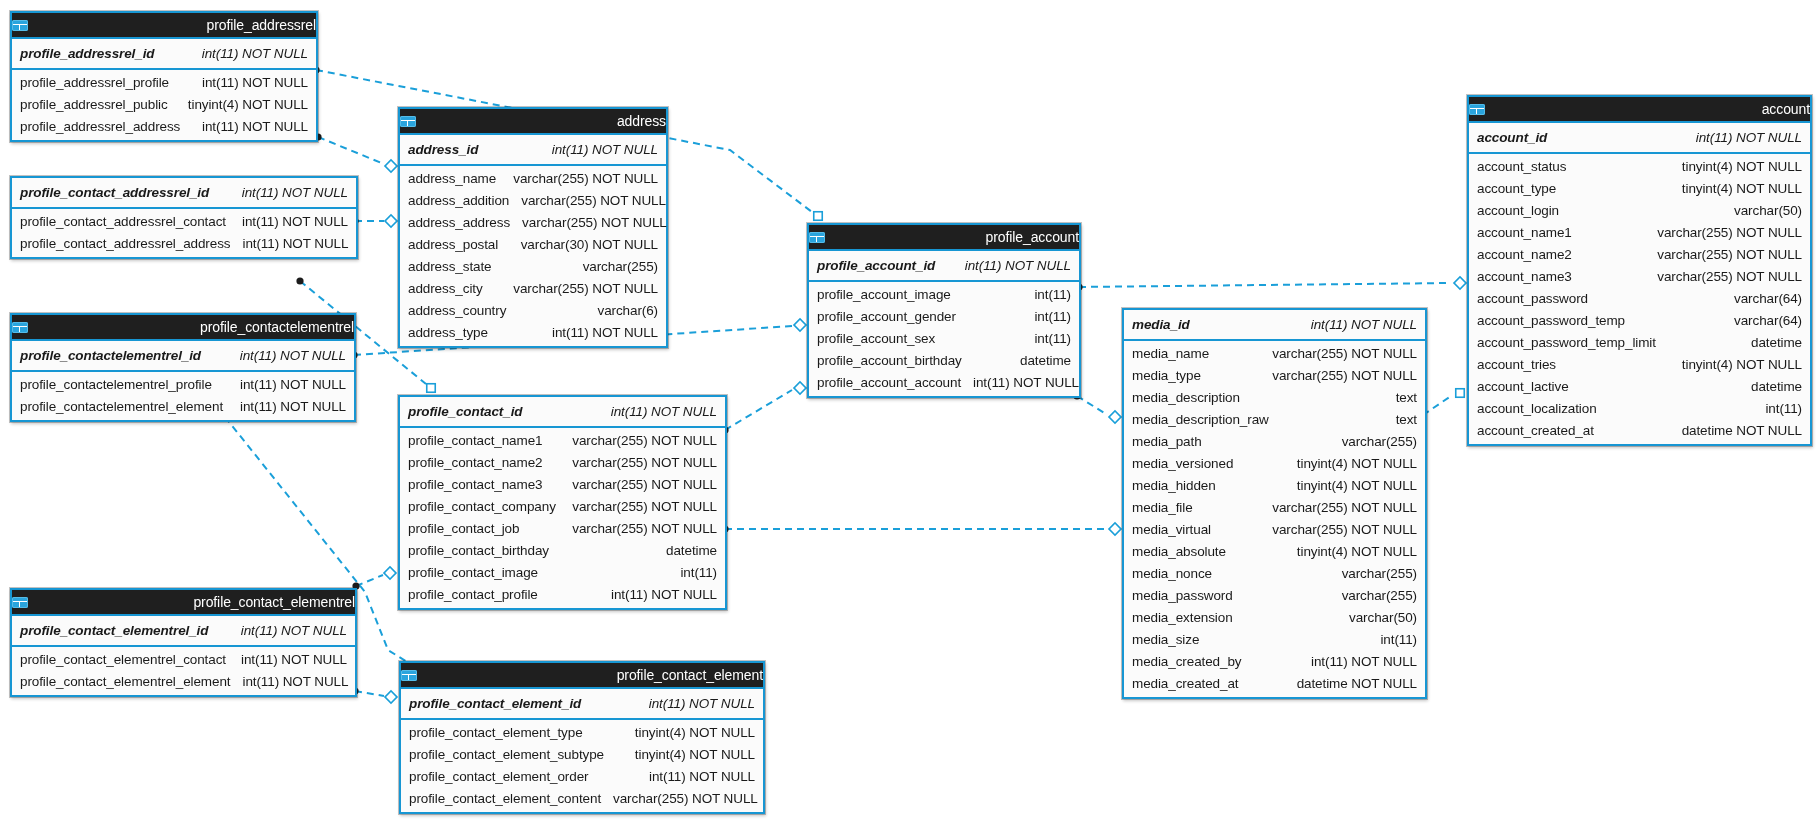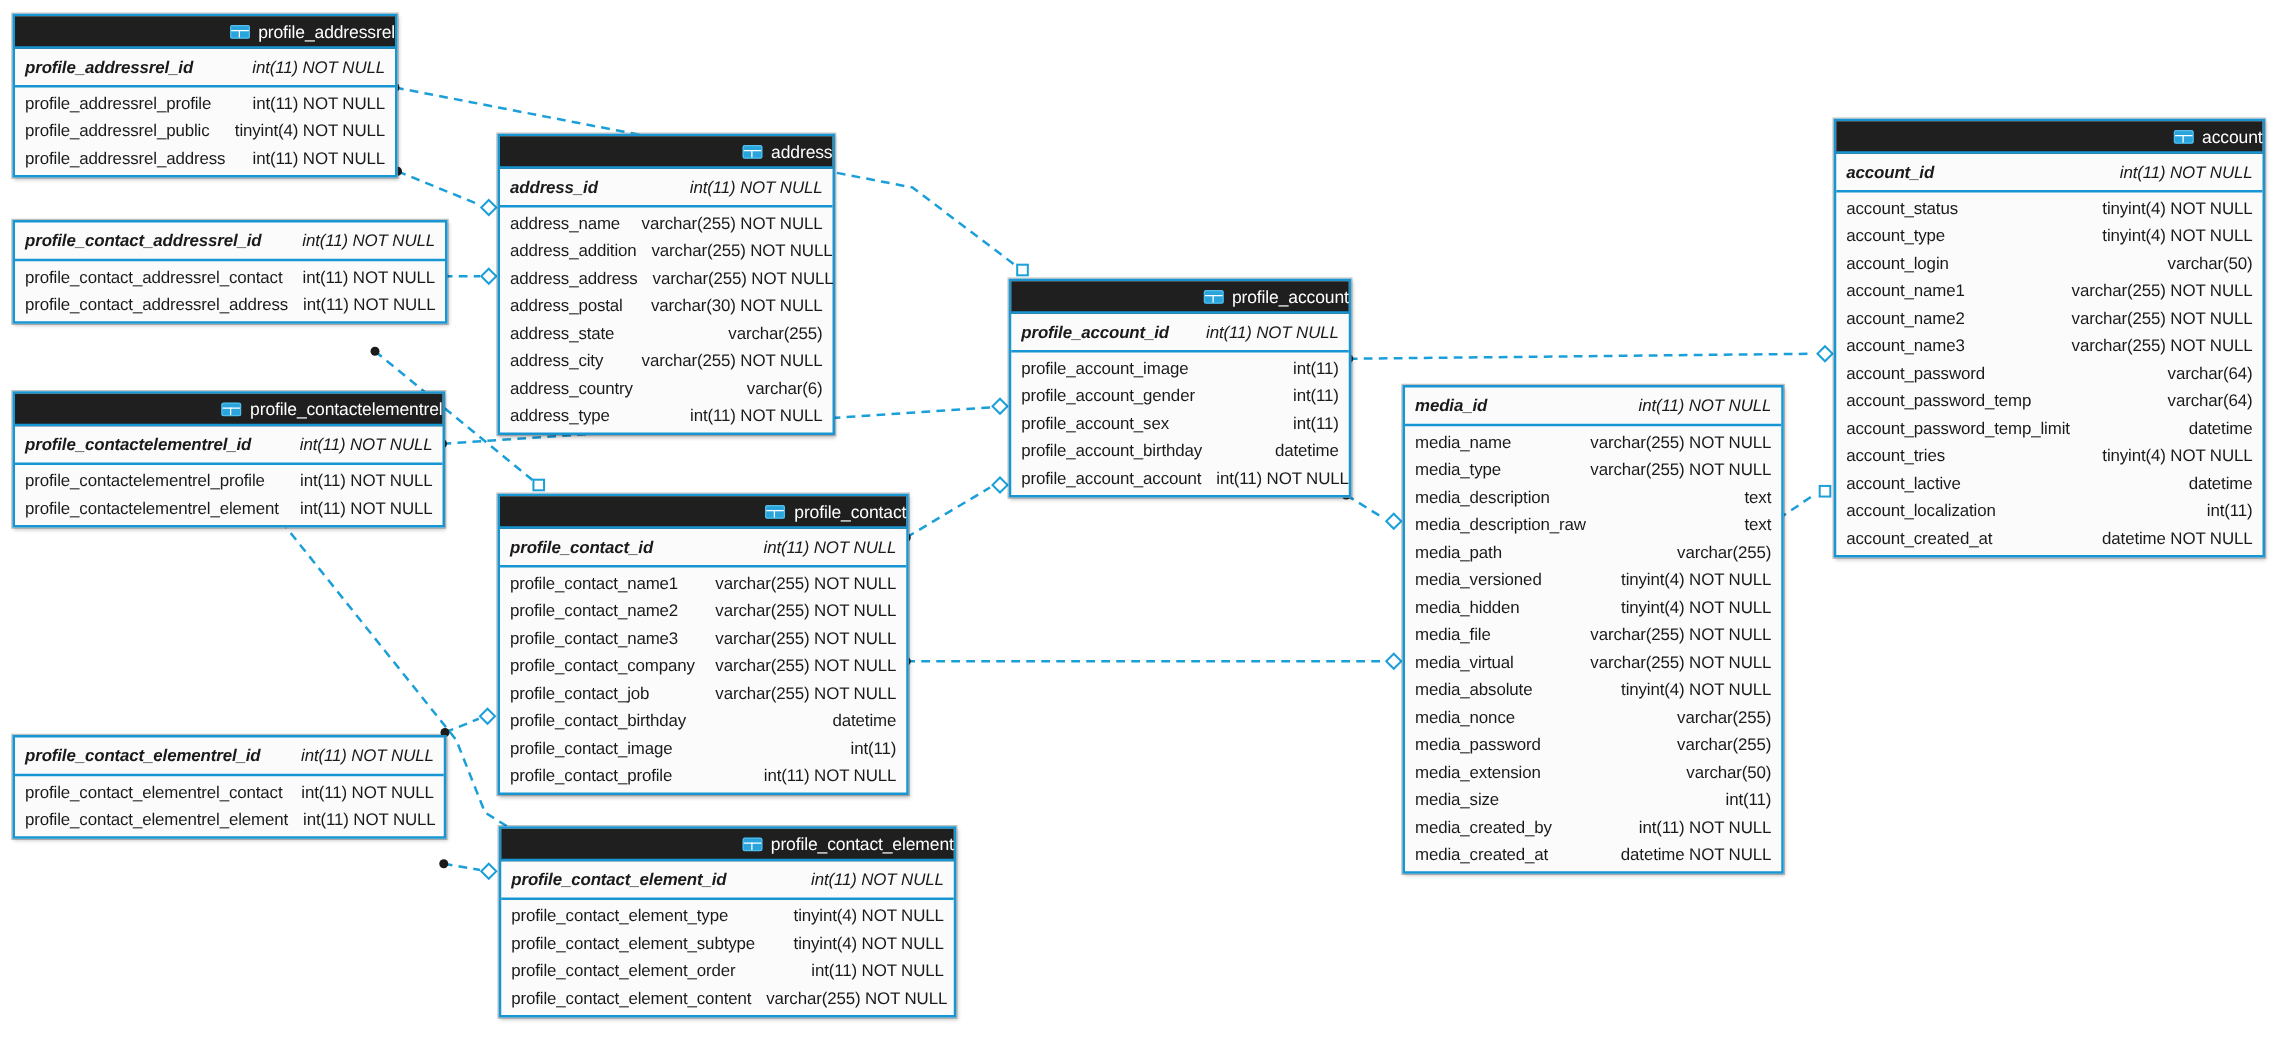--- a/index.html
+++ b/index.html
@@ -11,21 +11,21 @@
   #wires { position:absolute; left:0; top:0; z-index:1; }
   .tbl {
     position:absolute; z-index:2;
     background:#fbfbfb;
     border:2px solid #1796d3;
     box-shadow:0 0 0 1px rgba(40,40,40,.28), 1px 2px 3px rgba(0,0,0,.22);
     font-size:13.5px; color:#1a1a1a; letter-spacing:-0.1px;
   }
   .tbl-hdr {
     background:#1f1f1f; color:#ffffff; height:24px;
-    display:flex; align-items:center; justify-content:flex-end;
+    display:flex; align-items:center; justify-content:space-between;
     font-size:14px; border-bottom:2px solid #1796d3;
   }
   .tbl-icon {
     width:16px; height:11px; background:#2aa4dd; border-radius:2px;
     display:inline-block; margin-right:7px; position:relative; flex:none;
     box-shadow:inset 0 0 0 1px #55bce8;
   }
   .tbl-icon::before {
     content:''; position:absolute; left:1px; right:1px; top:4px; height:1px; background:#ffffff;
   }
@@ -148,20 +148,24 @@
           <span class="cname">profile_contactelementrel_profile</span>
           <span class="ctype">int(11) NOT NULL</span>
         </div>
         <div class="row">
           <span class="cname">profile_contactelementrel_element</span>
           <span class="ctype">int(11) NOT NULL</span>
         </div>
       </div>
     </div>
     <div class="tbl" style="left: 10px; top: 588px; width: 343px;">
+      <div class="tbl-hdr">
+        <span class="tbl-icon"></span>
+        <span>profile_contact_elementrel</span>
+      </div>
       <div class="sec pk">
         <div class="row">
           <span class="cname">profile_contact_elementrel_id</span>
           <span class="ctype">int(11) NOT NULL</span>
         </div>
       </div>
       <div class="sec">
         <div class="row">
           <span class="cname">profile_contact_elementrel_contact</span>
           <span class="ctype">int(11) NOT NULL</span>
@@ -212,24 +216,20 @@
           <span class="cname">address_country</span>
           <span class="ctype">varchar(6)</span>
         </div>
         <div class="row">
           <span class="cname">address_type</span>
           <span class="ctype">int(11) NOT NULL</span>
         </div>
       </div>
     </div>
     <div class="tbl" style="left: 398px; top: 395px; width: 325px;">
-      <div class="tbl-hdr">
-        <span class="tbl-icon"></span>
-        <span>profile_contact</span>
-      </div>
       <div class="sec pk">
         <div class="row">
           <span class="cname">profile_contact_id</span>
           <span class="ctype">int(11) NOT NULL</span>
         </div>
       </div>
       <div class="sec">
         <div class="row">
           <span class="cname">profile_contact_name1</span>
           <span class="ctype">varchar(255) NOT NULL</span>

